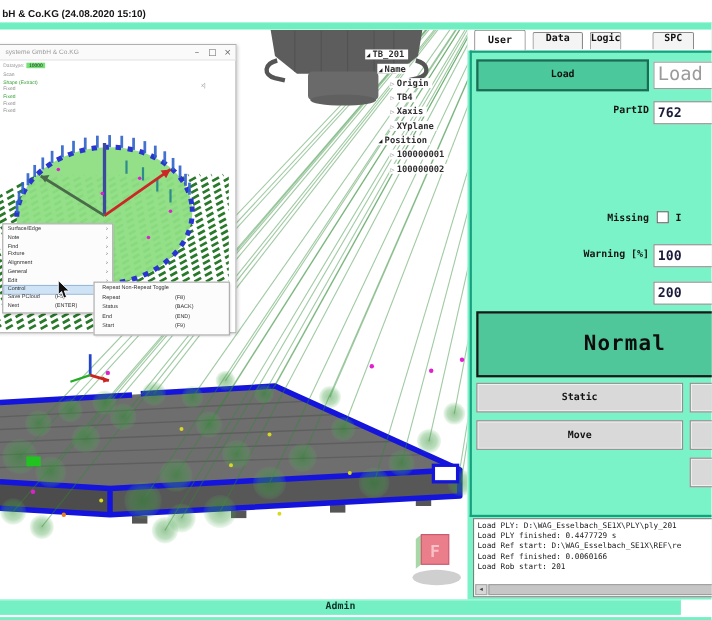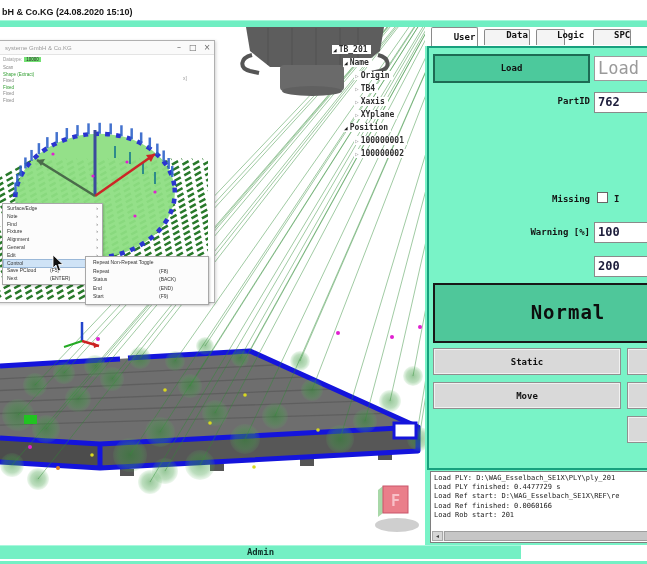--- a/index.html
+++ b/index.html
@@ -41,21 +41,21 @@
   .sub-menu{position:absolute;left:85px;top:229px;width:124px;background:#fcfcfc;border:1px solid #a8a8a8;
             box-shadow:1px 1px 2px rgba(0,0,0,.2);z-index:8;padding:2px 1px;box-sizing:border-box;}
   .sub-row{position:relative;height:8.6px;line-height:8.6px;font:5px "Liberation Sans",sans-serif;color:#333;padding-left:6px;white-space:nowrap;}
   .sub-ms{position:absolute;left:72px;}
   .cursor{position:absolute;left:52px;top:228px;z-index:9;}
   
   .right-region{position:absolute;left:425px;top:27px;width:222px;height:518px;background:#79f3c7;}
   .right-region>div{position:absolute;box-sizing:border-box;}
   .tabstrip{left:0;top:0;width:222px;height:19px;background:#fff;}
   .tab{position:absolute;top:2px;height:16px;line-height:15px;text-align:center;font:bold 9px "DejaVu Sans Mono",monospace;
-       color:#111;background:#f4f4f4;border:1px solid #8a8a8a;border-bottom:none;border-radius:2px 2px 0 0;box-sizing:border-box;padding-left:20px;}
+       color:#111;background:#f4f4f4;border:1px solid #8a8a8a;border-bottom:none;border-radius:2px 2px 0 0;box-sizing:border-box;}
   .tab.active{top:0;height:19px;line-height:18px;background:#fff;}
   .tab-user{left:6px;width:47px;} .tab-data{left:59px;width:46px;}
   .tab-logic{left:111px;width:29px;} .tab-spc{left:168px;width:38px;}
   .group{left:2px;top:19px;width:220px;height:424px;border-top:2px solid #18a07e;border-left:2px solid #18a07e;border-bottom:2px solid #18a07e;}
   .btn-load{left:8px;top:27px;width:157px;height:29px;background:#4cc99c;border:2px solid #1d6b54;
             font:bold 9px "DejaVu Sans Mono",monospace;color:#111;text-align:center;line-height:25px;}
   .load-display{left:169px;top:29px;width:90px;height:25px;background:#fff;border:1px solid #9c9c9c;
             font:17px "DejaVu Sans Mono",monospace;color:#9a9a9a;line-height:23px;padding-left:3px;}
   .lbl{left:0;right:57px;text-align:right;font:bold 9px "DejaVu Sans Mono",monospace;color:#141414;}
   .lbl-partid{top:69px;margin-left:40px;} .lbl-missing{top:167px;} .lbl-warning{top:200px;} .lbl-exceed{top:234px;}
@@ -71,21 +71,21 @@
   .bg-l{left:8px;width:188px;} .bg-r{left:202px;width:140px;}
   .row1{top:321px;} .row2{top:355px;} .row3{top:389px;}
   .log{left:5px;top:444px;width:310px;height:72px;background:#fff;border:1px solid #7e7e7e;}
   .log-line{font:7px "DejaVu Sans Mono",monospace;line-height:9.2px;color:#1a1a1a;white-space:pre;padding-left:3px;}
   #log-lines{padding-top:2px;}
   .log-scroll{position:absolute;left:1px;bottom:1px;width:240px;height:10px;background:#ececec;}
   .log-scroll-arrow{position:absolute;left:0;top:0;width:11px;height:10px;background:#d6d6d6;border:1px solid #a8a8a8;
                     font:6px "DejaVu Sans",sans-serif;text-align:center;line-height:8px;color:#444;box-sizing:border-box;}
   .log-thumb{position:absolute;left:12px;top:0;width:214px;height:10px;background:#c6c6c6;border:1px solid #9e9e9e;box-sizing:border-box;}
   
-  .statusbar{position:absolute;left:0;top:545px;width:521px;height:14px;background:#74f0c4;border-top:1px solid #a9f8dd;
+  .statusbar{position:absolute;left:0;top:545px;width:619px;height:14px;background:#74f0c4;border-top:1px solid #a9f8dd;
              text-align:center;font:bold 9px "DejaVu Sans Mono",monospace;color:#10332a;line-height:13px;box-sizing:border-box;}
   .bottom-strip{position:absolute;left:0;top:561px;width:647px;height:3px;background:#74f0c4;}
 </style>
 </head>
 <body>
 
 <div class="titlebar">
   <span>bH &amp; Co.KG (24.08.2020 15:10)</span>
 </div>
 <div class="teal-band"></div>

